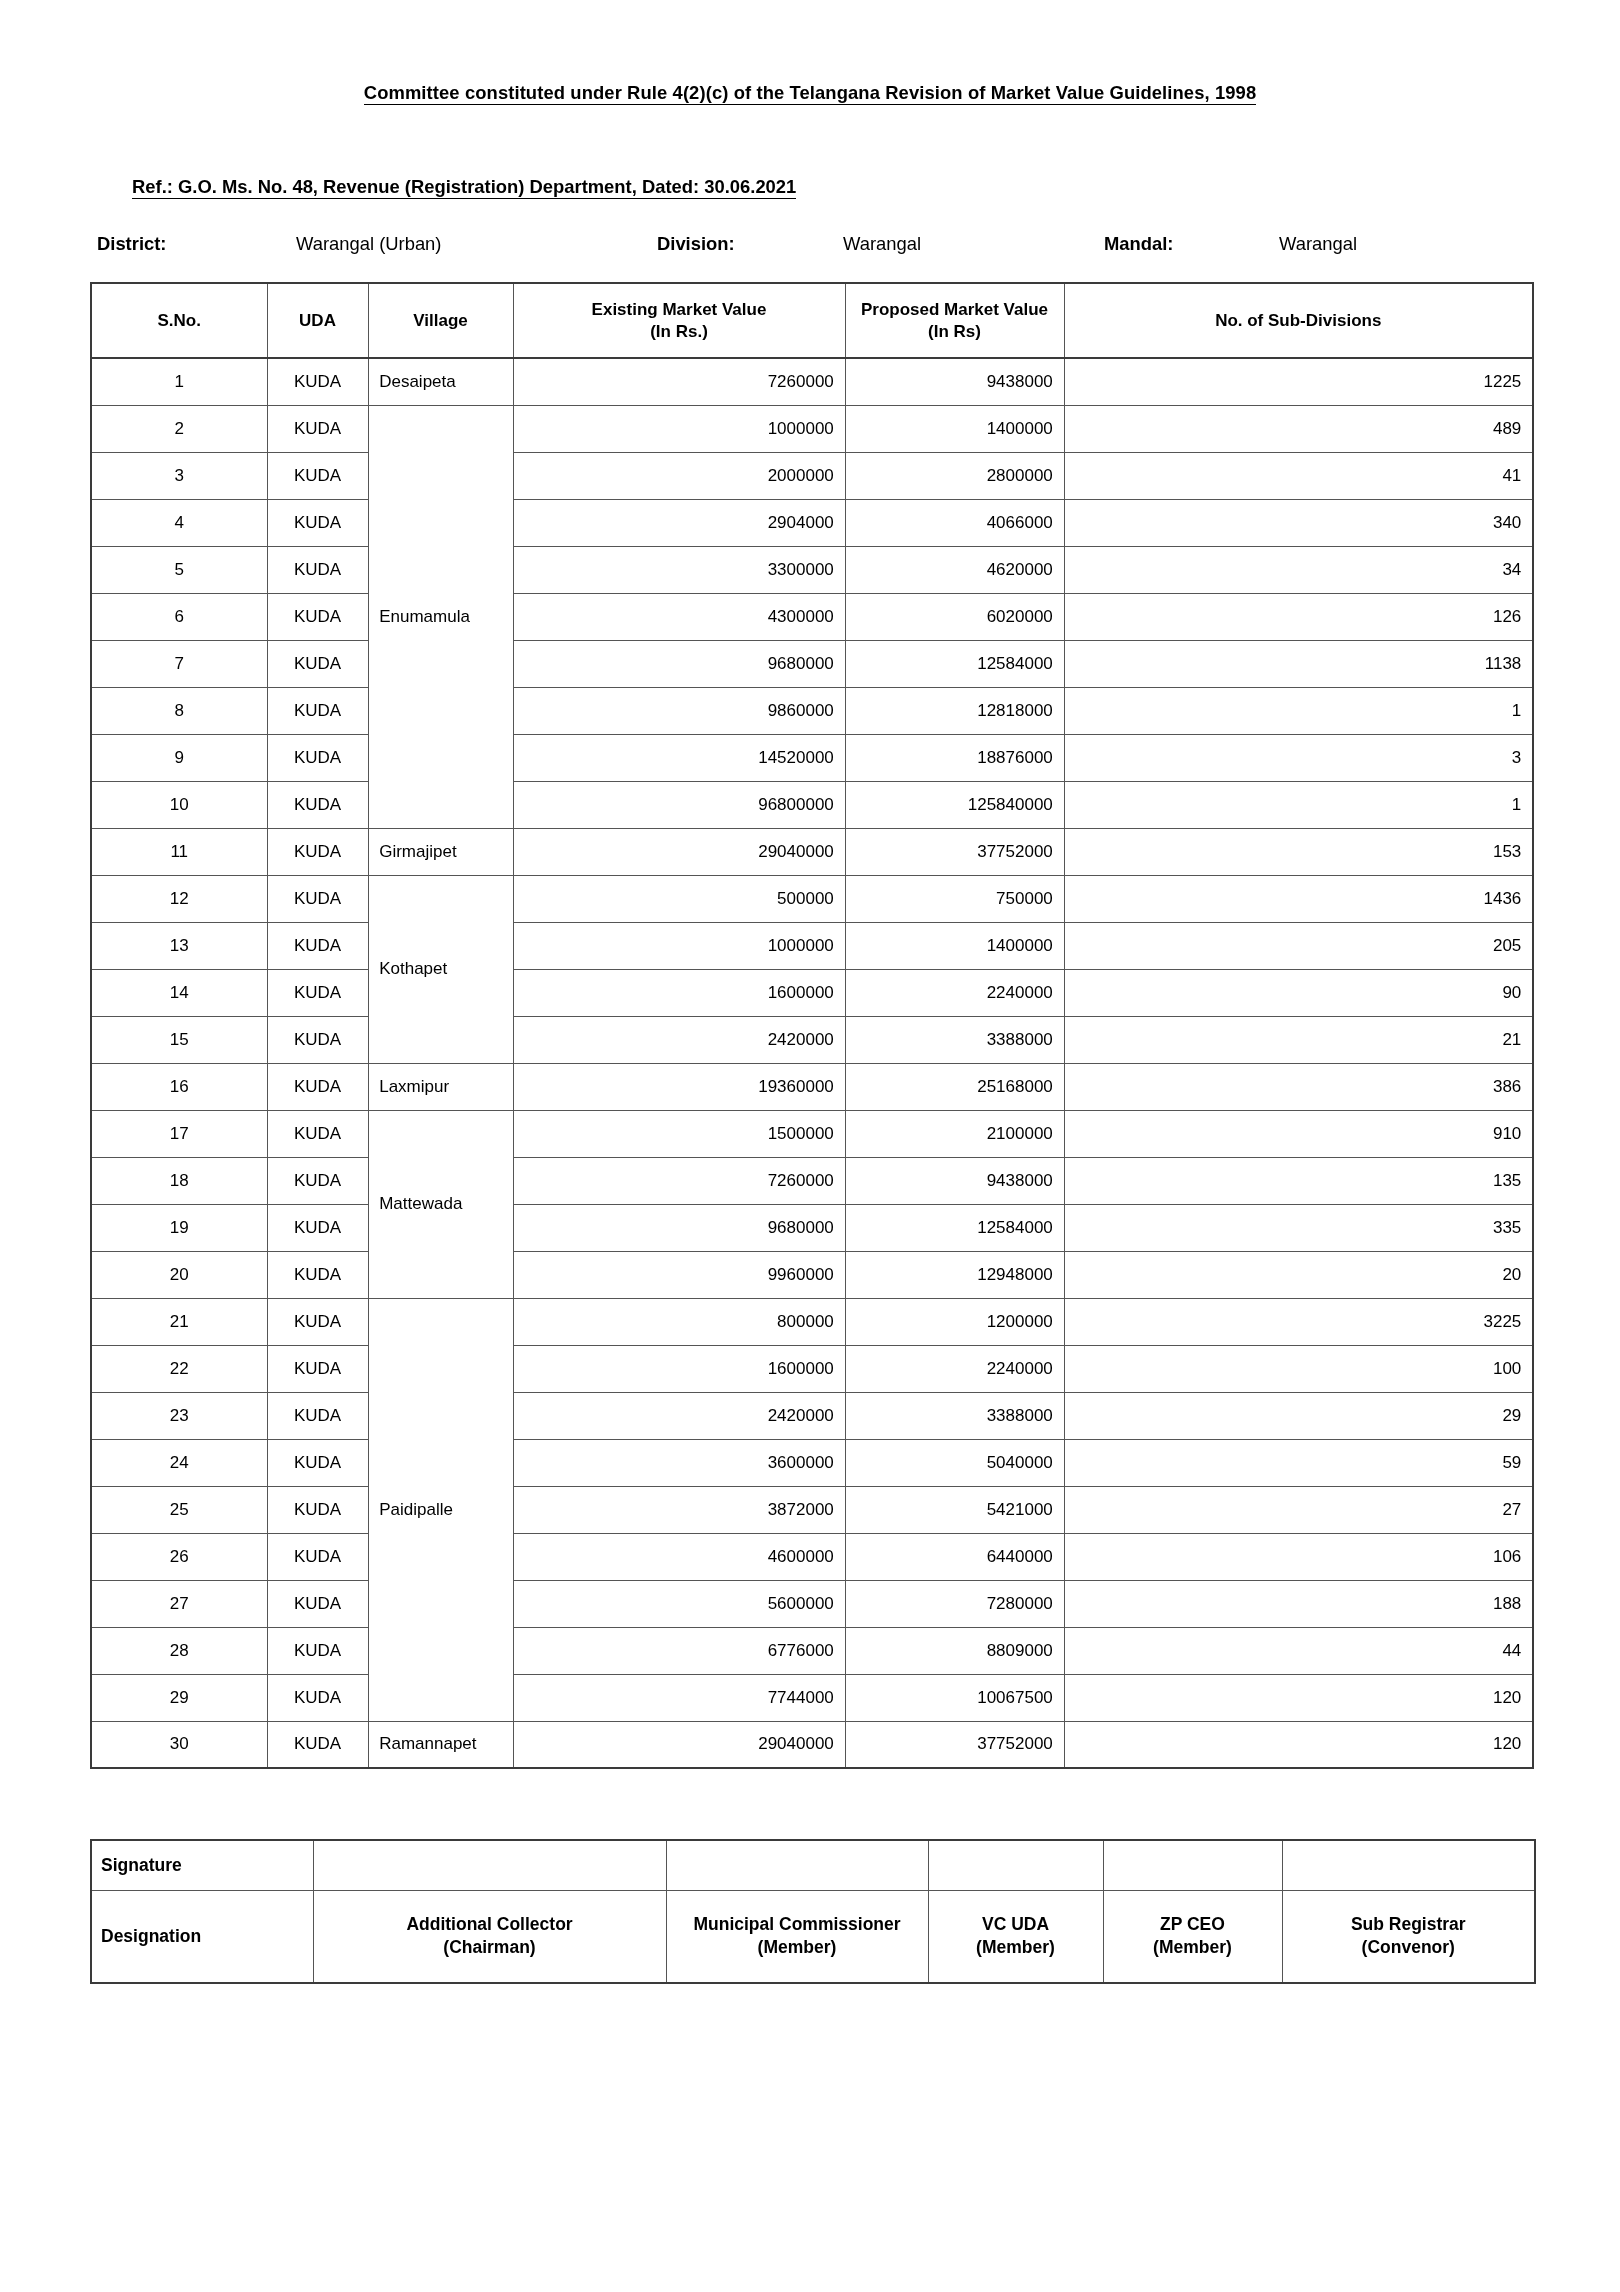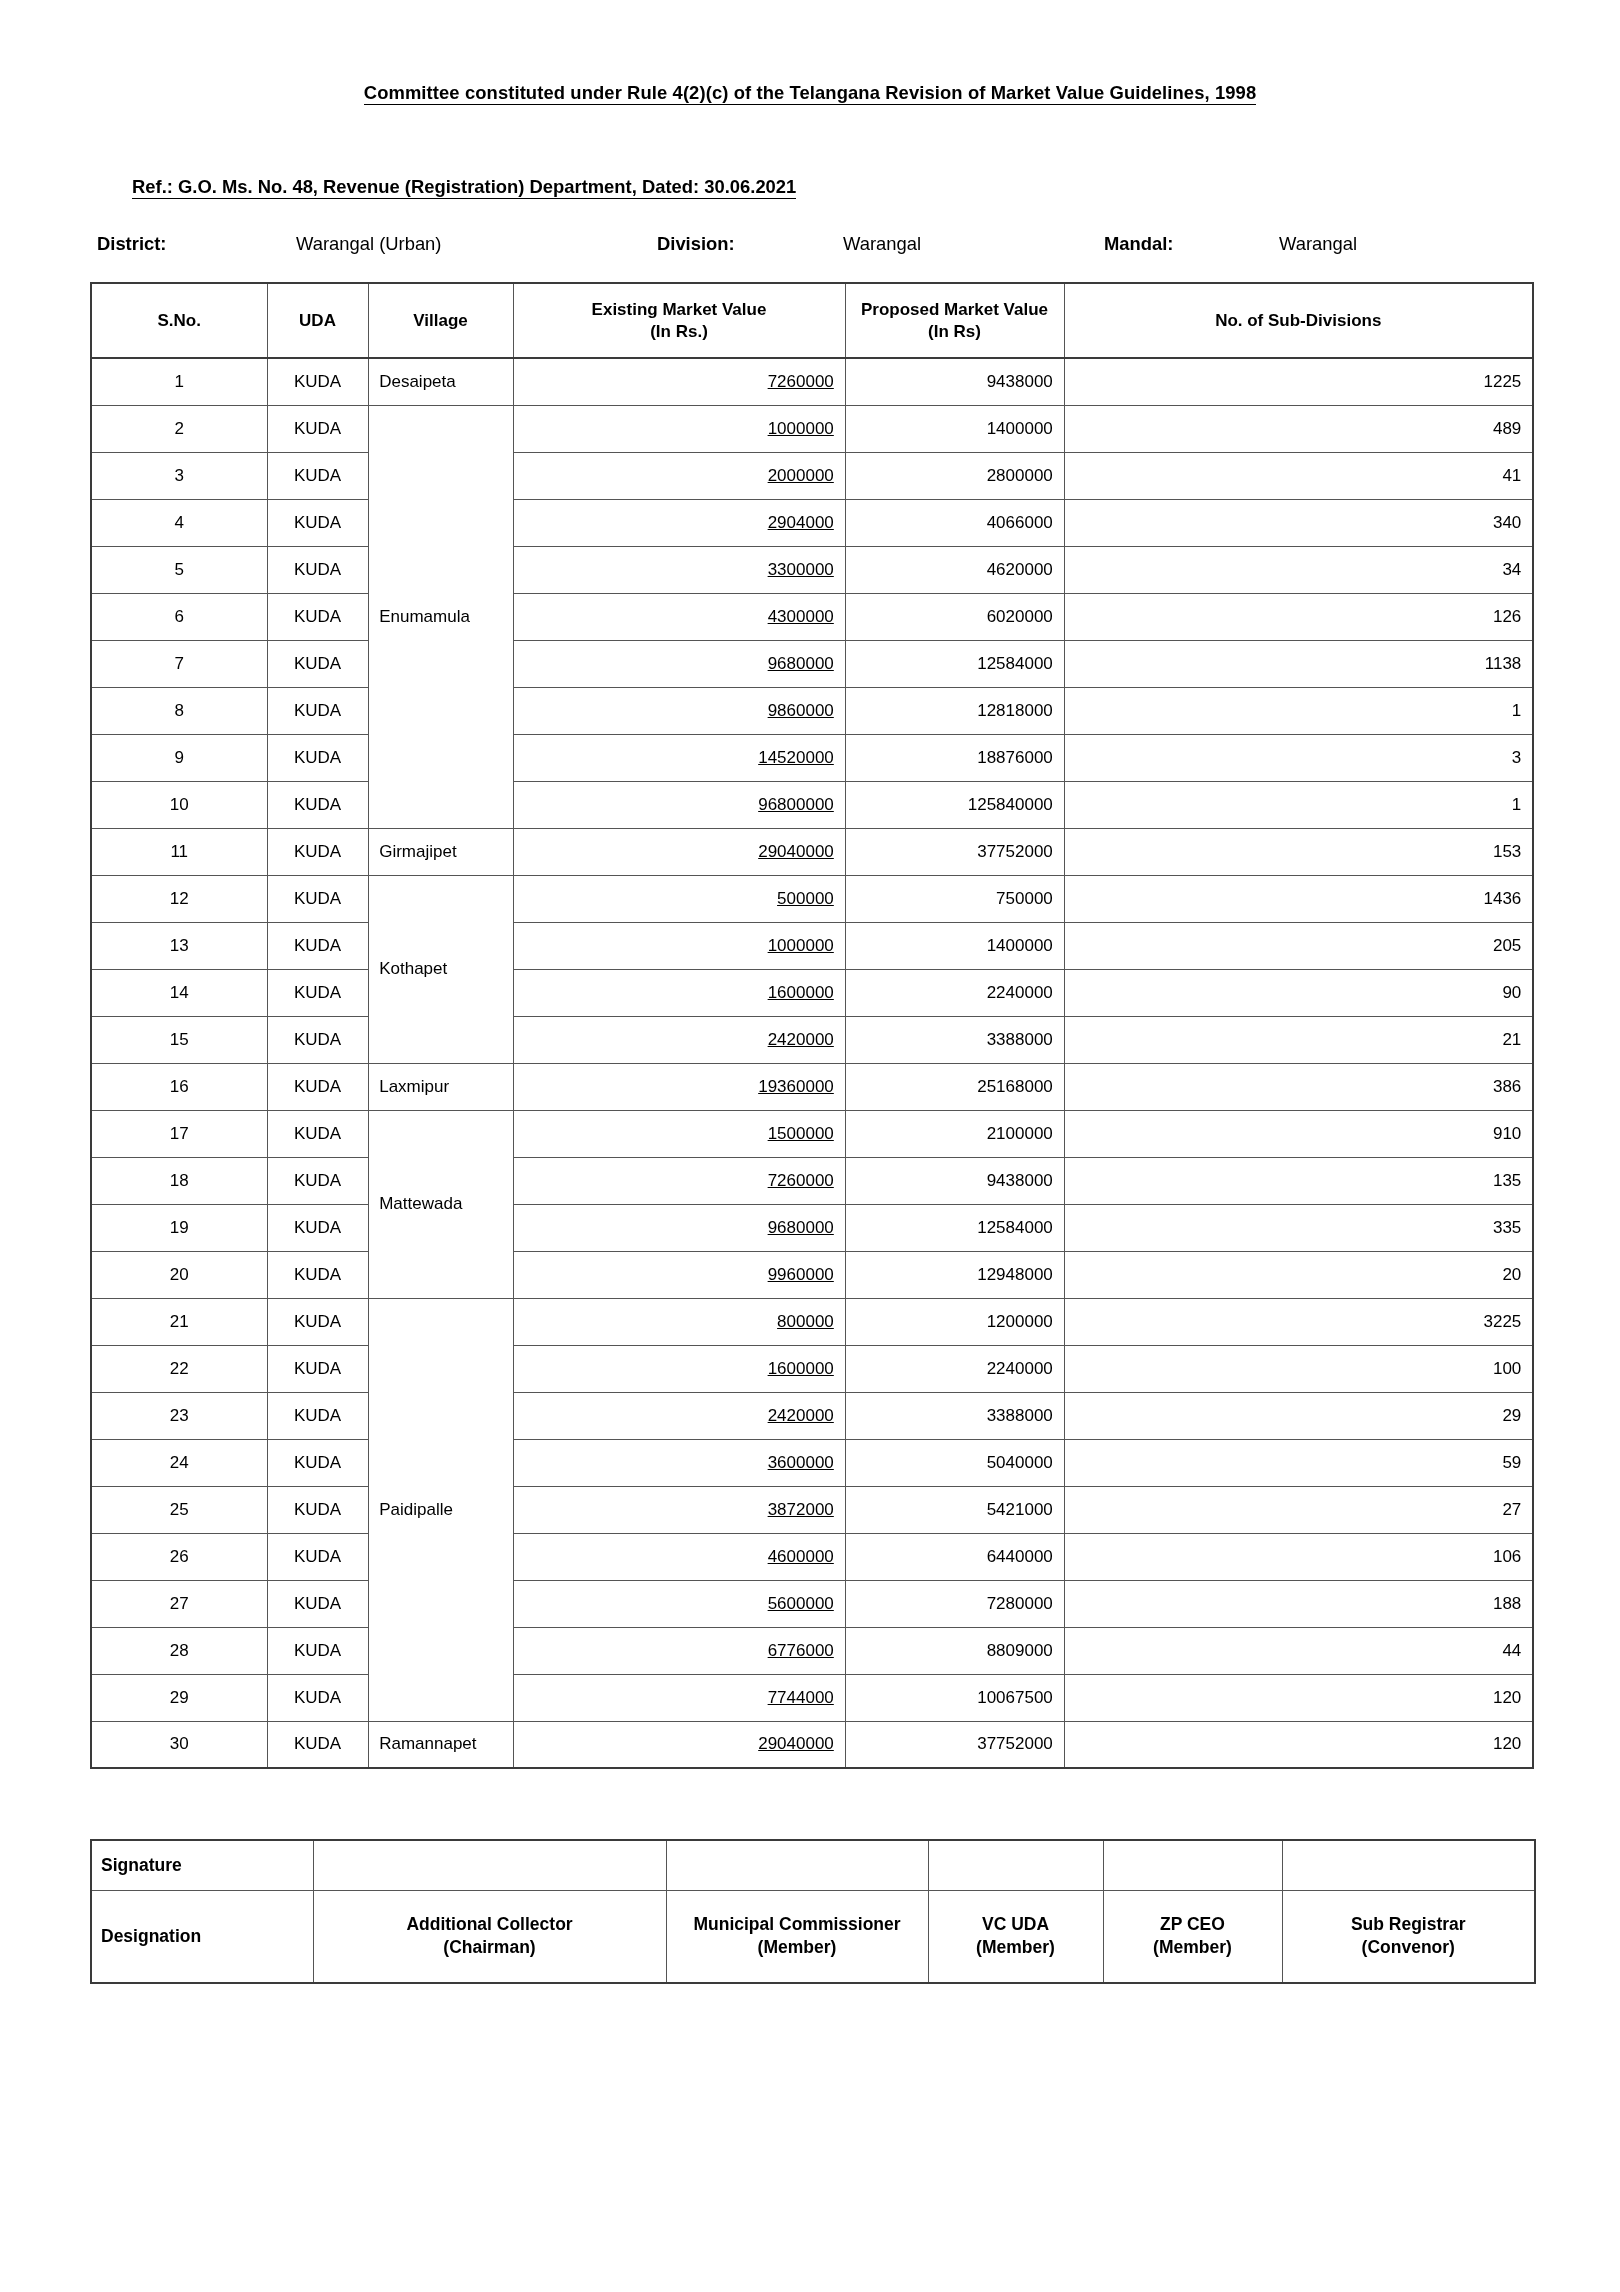--- a/index.html
+++ b/index.html
@@ -98,21 +98,21 @@
     line-height: 1.25;
     border-bottom: 2.2px solid #3a3a3a;
   }
   table.main tbody td {
     height: 47px;
     font-weight: normal;
   }
   td.c-sno   { text-align: center; }
   td.c-uda   { text-align: center; }
   td.c-village { }
-  td.c-emv   { text-align: right; text-decoration: underline; }
+  td.c-emv   { text-align: right; }
   td.c-pmv   { text-align: right; }
   td.c-sub   { text-align: right; }
 
   col.w-sno     { width: 176px; }
   col.w-uda     { width: 101px; }
   col.w-village { width: 145px; }
   col.w-emv     { width: 332px; }
   col.w-pmv     { width: 219px; }
   col.w-sub     { width: 469px; }
 

